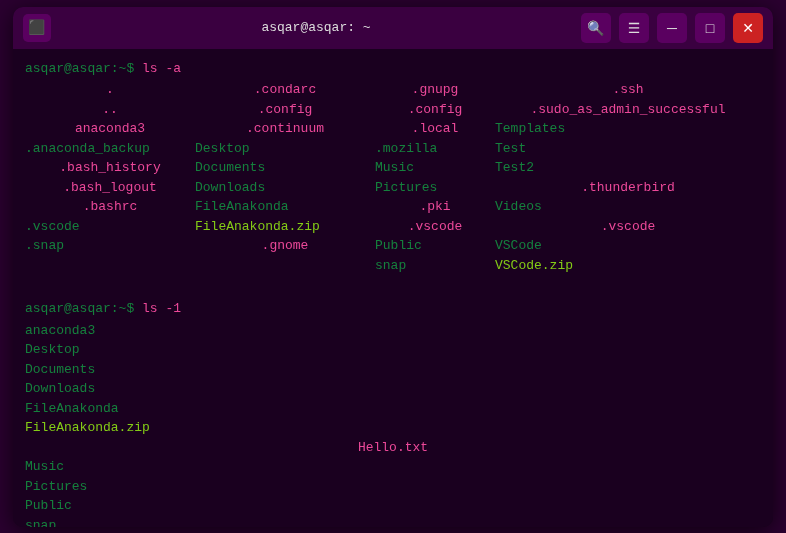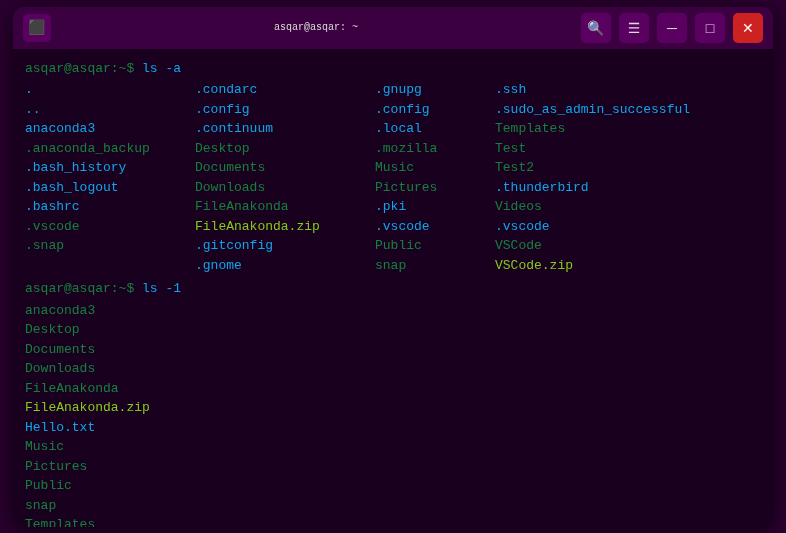--- a/index.html
+++ b/index.html
@@ -44,21 +44,21 @@
       background: #5a0060;
       border-radius: 5px;
       display: flex;
       align-items: center;
       justify-content: center;
       color: #ddd;
       font-size: 14px;
     }
     .titlebar-title {
       color: #ddd;
-      font-size: 10px;
+      font-size: 13px;
       font-family: 'Courier New', Courier, monospace;
     }
     .titlebar-controls {
       display: flex;
       align-items: center;
       gap: 8px;
     }
     .ctrl-btn {
       width: 30px;
       height: 30px;
@@ -84,21 +84,21 @@
       color: #ffffff;
       line-height: 1.5;
     }
     .terminal::-webkit-scrollbar {
       width: 8px;
     }
     .terminal::-webkit-scrollbar-thumb {
       background: #5a005a;
       border-radius: 4px;
     }
-    .c-white { color: #0ea5e9; }
+    .c-white { color: #ec4899; text-align: center; }
     .c-cyan { color: #15803d; }
     .c-red { color: #84cc16; }
     .ls-col {
       display: flex;
       flex-direction: column;
     }
     .prompt-line {
       margin-top: 2px;
     }
   </style>
@@ -142,21 +142,20 @@
 
       <div class="ls-col">
         <span class="c-white">.condarc</span>
         <span class="c-white">.config</span>
         <span class="c-white">.continuum</span>
         <span class="c-cyan">Desktop</span>
         <span class="c-cyan">Documents</span>
         <span class="c-cyan">Downloads</span>
         <span class="c-cyan">FileAnakonda</span>
         <span class="c-red">FileAnakonda.zip</span>
-        <span class="c-white">.gitconfig</span>
         <span class="c-white">.gnome</span>
       </div>
 
       <div class="ls-col">
         <span class="c-white">.gnupg</span>
         <span class="c-white">.config</span>
         <span class="c-white">.local</span>
         <span class="c-cyan">.mozilla</span>
         <span class="c-cyan">Music</span>
         <span class="c-cyan">Pictures</span>
@@ -173,21 +172,21 @@
         <span class="c-cyan">Test</span>
         <span class="c-cyan">Test2</span>
         <span class="c-white">.thunderbird</span>
         <span class="c-cyan">Videos</span>
         <span class="c-white">.vscode</span>
         <span class="c-cyan">VSCode</span>
         <span class="c-red">VSCode.zip</span>
       </div>
     </div>
 
-    <div class="prompt-line" style="margin-top:4px;">
+    <div class="prompt-line" style="margin-top:24px;">
       <span class="c-cyan">asqar@asqar:~$</span>
       <span class="c-white"> ls -1</span>
     </div>
 
     <div class="ls-col" style="margin-top:2px;">
       <span class="c-cyan">anaconda3</span>
       <span class="c-cyan">Desktop</span>
       <span class="c-cyan">Documents</span>
       <span class="c-cyan">Downloads</span>
       <span class="c-cyan">FileAnakonda</span>

